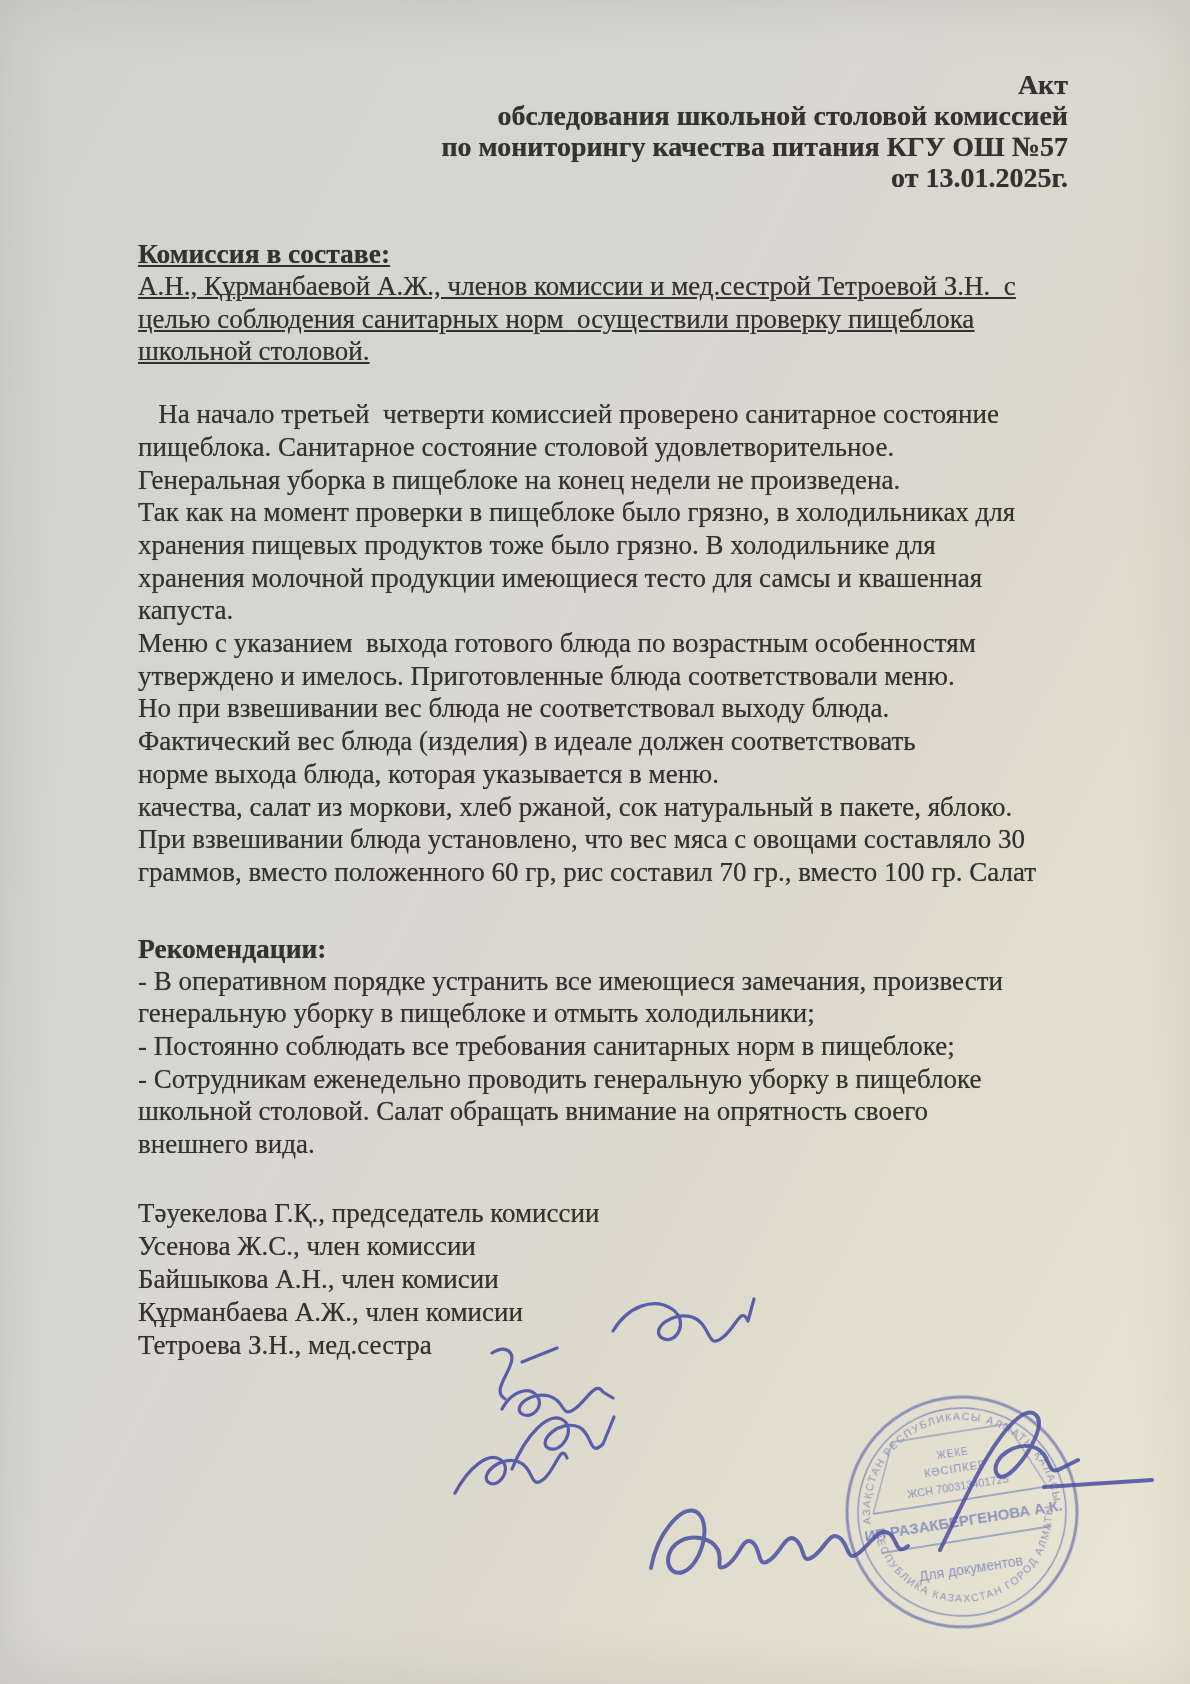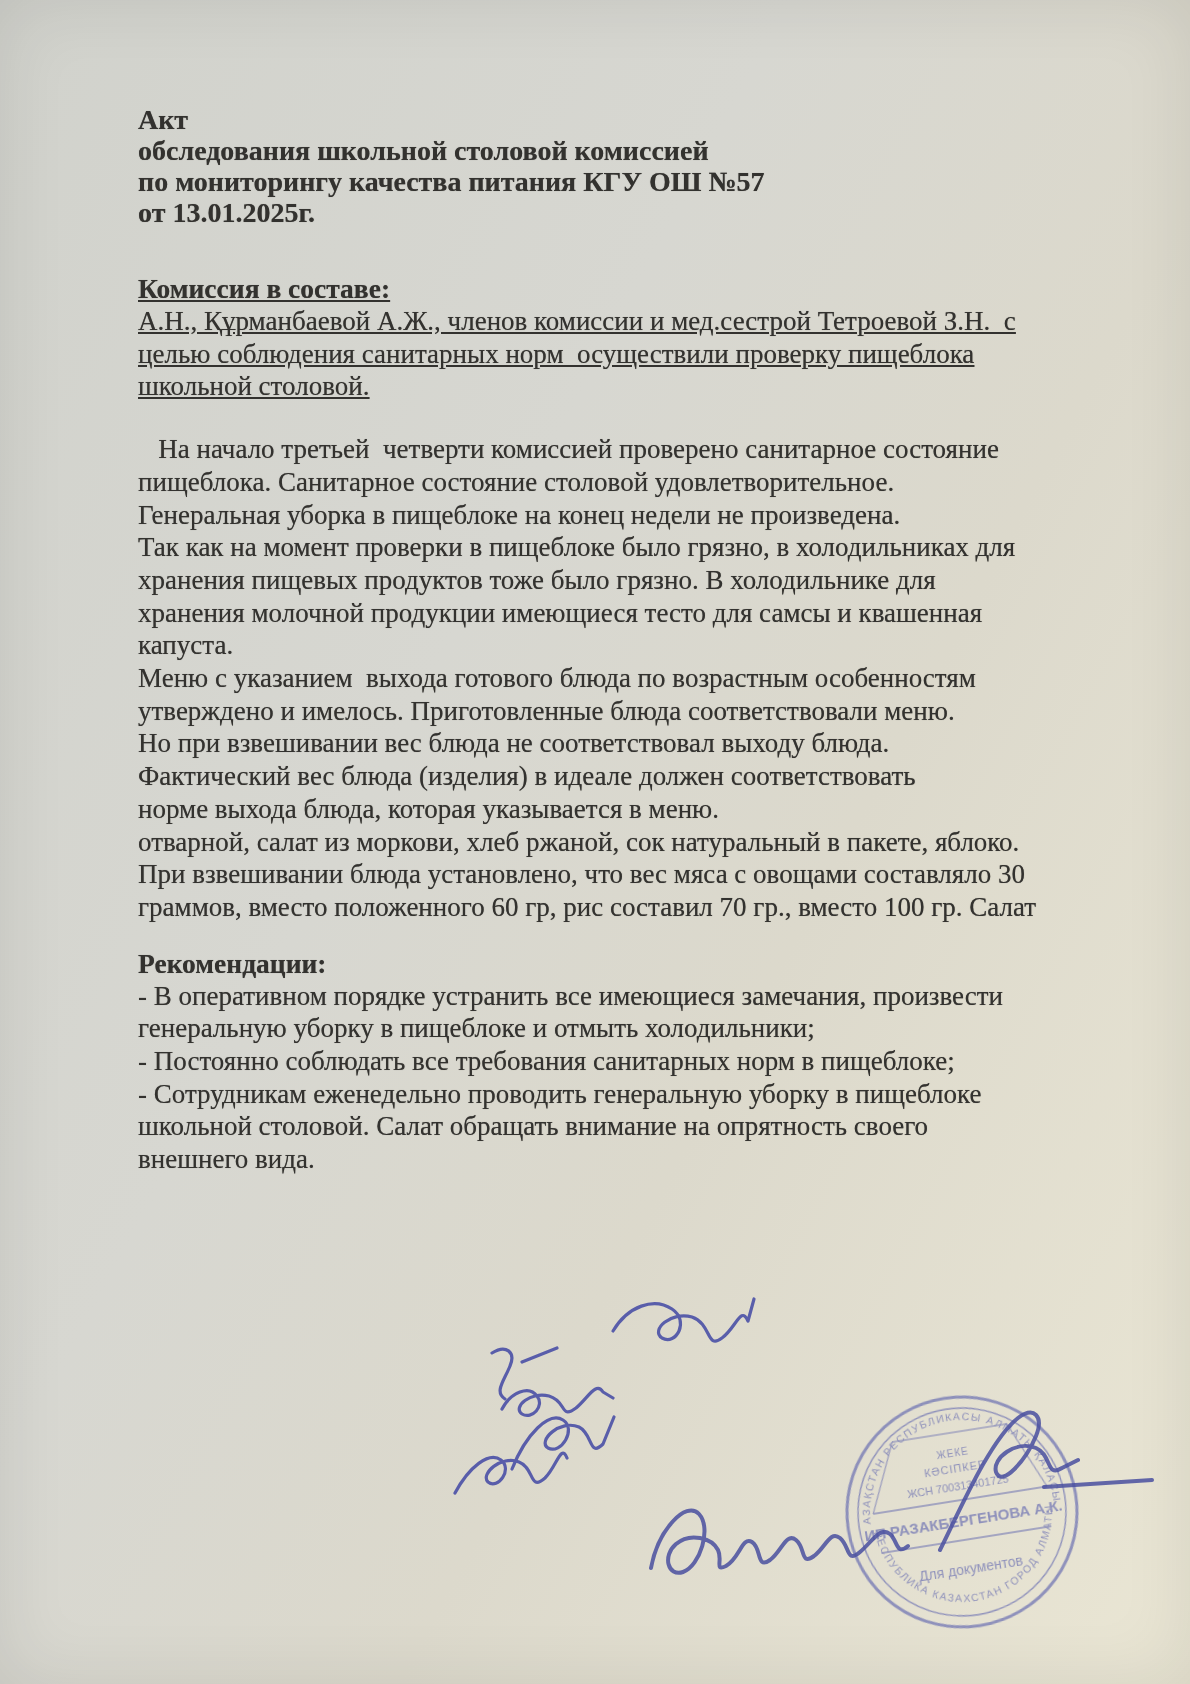--- a/index.html
+++ b/index.html
@@ -6,26 +6,26 @@
   body { width:1190px; height:1684px; }
   .photo {
     position:relative; width:1190px; height:1684px; overflow:hidden;
     background: linear-gradient(118deg,#d1d2cc 0%, #d7d7d1 38%, #dcd9cc 62%, #eae6d4 100%);
     box-shadow: inset 0 0 70px rgba(0,0,0,.09);
     font-family:"Liberation Serif", serif;
     color:#33322f;
   }
   .content { position:absolute; left:138px; top:0; width:930px; }
   .line { white-space:pre; font-size:27px; line-height:32.7px; text-shadow:0 0 .7px rgba(45,44,40,.6); }
-  .title-block { margin-top:104px; text-align:left; font-weight:bold;font-family:Liberation Serif, serif; }
+  .title-block { margin-top:69px; text-align:right; font-weight:bold;font-family:Liberation Serif, serif; }
   .title-block .line { font-size:28px; line-height:31px; font-weight:bold; }
   .heading { font-weight:bold; font-size:27.5px; line-height:33px; white-space:pre; text-shadow:0 0 .7px rgba(45,44,40,.6); }
   .commission-block { margin-top:44px;text-decoration:underline; }
   .findings-block { margin-top:30px; }
-  .recommendations-block { margin-top:23px; }
+  .recommendations-block { margin-top:43px; }
   .signatures-block { margin-top:36px; }
   .signatures-block .line { line-height:33px; }
   .ink-overlay { position:absolute; left:0; top:0; pointer-events:none; }
   .stamp-blur { filter: blur(.5px); }
   .sig-blur { filter: blur(.3px); }
 </style>
 </head>
 <body>
 
 <div class="photo">
@@ -54,37 +54,44 @@
         <div class="line">Генеральная уборка в пищеблоке на конец недели не произведена.</div>
         <div class="line">Так как на момент проверки в пищеблоке было грязно, в холодильниках для</div>
         <div class="line">хранения пищевых продуктов тоже было грязно. В холодильнике для</div>
         <div class="line">хранения молочной продукции имеющиеся тесто для самсы и квашенная</div>
         <div class="line">капуста.</div>
         <div class="line">Меню с указанием  выхода готового блюда по возрастным особенностям</div>
         <div class="line">утверждено и имелось. Приготовленные блюда соответствовали меню.</div>
         <div class="line">Но при взвешивании вес блюда не соответствовал выходу блюда.</div>
         <div class="line">Фактический вес блюда (изделия) в идеале должен соответствовать</div>
         <div class="line">норме выхода блюда, которая указывается в меню.</div>
-        <div class="line">отварной, салат из моркови, хлеб ржаной, сок натуральный в пакете, яблоко.</div>
+        <div class="line">качества, салат из моркови, хлеб ржаной, сок натуральный в пакете, яблоко.</div>
         <div class="line">При взвешивании блюда установлено, что вес мяса с овощами составляло 30</div>
         <div class="line">граммов, вместо положенного 60 гр, рис составил 70 гр., вместо 100 гр. Салат</div>
       </div>
 
     <div class="recommendations-block">
       <div class="heading">Рекомендации:</div>
       <div>
           <div class="line">- В оперативном порядке устранить все имеющиеся замечания, произвести</div>
           <div class="line">генеральную уборку в пищеблоке и отмыть холодильники;</div>
           <div class="line">- Постоянно соблюдать все требования санитарных норм в пищеблоке;</div>
           <div class="line">- Сотрудникам еженедельно проводить генеральную уборку в пищеблоке</div>
           <div class="line">школьной столовой. Салат обращать внимание на опрятность своего</div>
           <div class="line">внешнего вида.</div>
         </div>
     </div>
 
+    <div class="signatures-block">
+        <div class="line">Тәуекелова Г.Қ., председатель комиссии</div>
+        <div class="line">Усенова Ж.С., член комиссии</div>
+        <div class="line">Байшыкова А.Н., член комисии</div>
+        <div class="line">Құрманбаева А.Ж., член комисии</div>
+        <div class="line">Тетроева З.Н., мед.сестра</div>
+      </div>
 
   </div>
 
   <svg class="ink-overlay" width="1190" height="1684" viewBox="0 0 1190 1684">
 
     <g class="stamp-blur" transform="translate(962,1512) rotate(-9)" opacity="0.62" fill="none" stroke="#5a60ae" font-family="Liberation Sans, sans-serif">
       <defs>
         <path id="arcTop" d="M -92,0 A 92,92 0 0 1 92,0"></path>
         <path id="arcBottom" d="M -90,0 A 90,90 0 0 0 90,0"></path>
       </defs>

